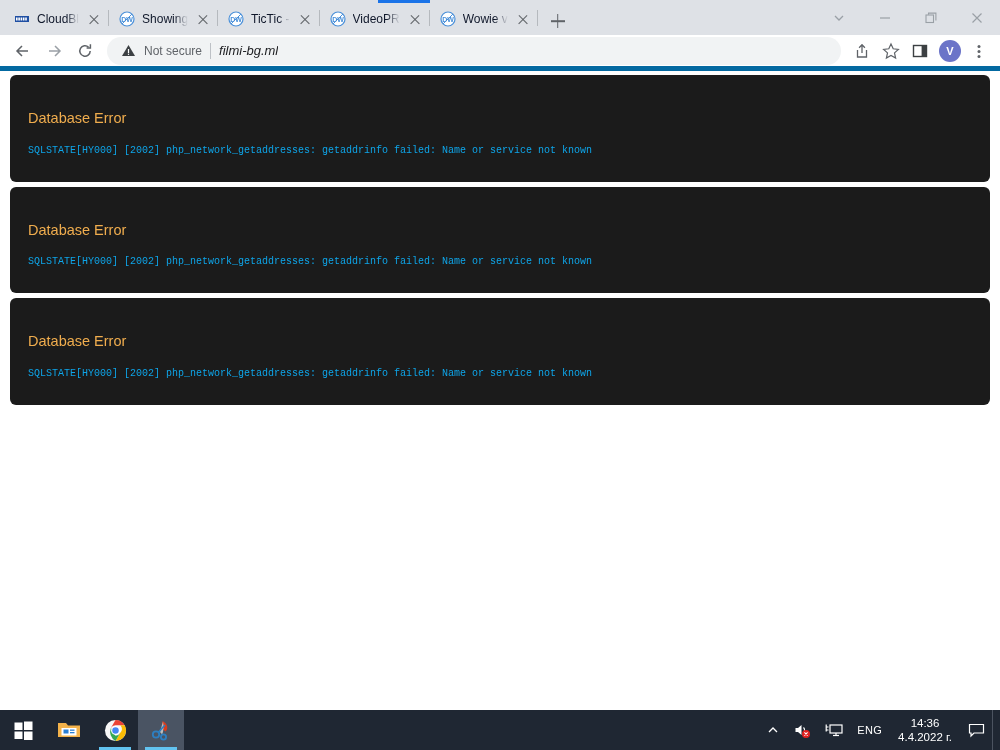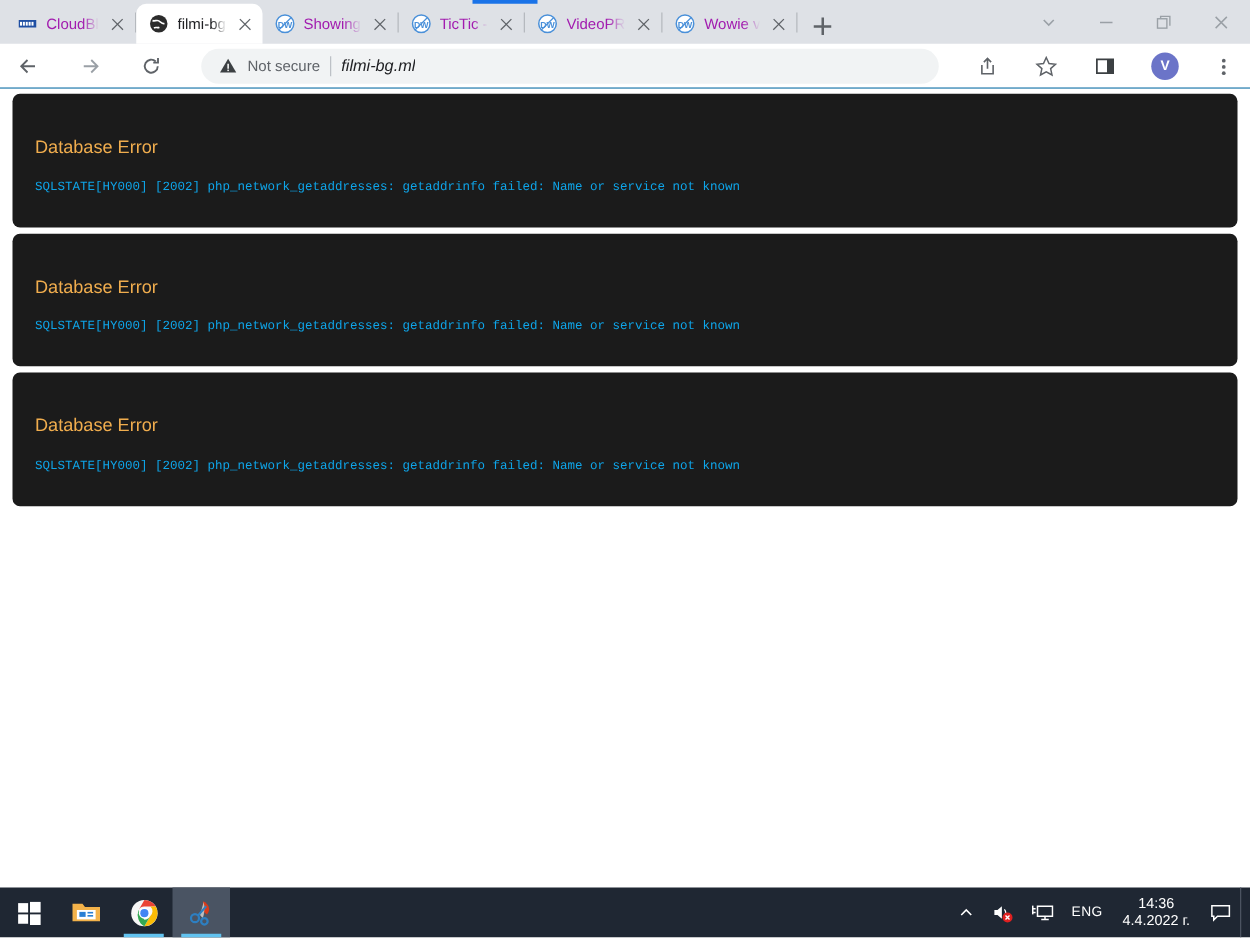--- a/index.html
+++ b/index.html
@@ -22,21 +22,21 @@
   }
   .tab {
     position: relative; height: 32px; display: flex; align-items: center;
     padding: 0 6px 0 10px; gap: 7px; min-width: 0; flex: 0 0 auto;
     border-radius: 8px 8px 0 0; cursor: default;
   }
   .tab.active { background: #ffffff; }
   .tab-sep { width: 1px; height: 16px; background: #b5b9be; align-self: center; flex: 0 0 auto; }
   .favicon { width: 16px; height: 16px; flex: 0 0 auto; position: relative; }
   .tab-title {
-    font-size: 12px; color: #a21caf; white-space: nowrap; overflow: hidden;
+    font-size: 12px; color: #0f172a; white-space: nowrap; overflow: hidden;
     max-width: 58px; flex: 0 0 auto;
     -webkit-mask-image: linear-gradient(to right, #000 70%, transparent 100%);
     mask-image: linear-gradient(to right, #000 70%, transparent 100%);
   }
   .tab.active .tab-title { color: #202124; }
   .tab-close { width: 16px; height: 16px; flex: 0 0 auto; position: relative; }
   .tab-close::before, .tab-close::after {
     content: ""; position: absolute; left: 2px; top: 7.5px; width: 12px; height: 1.4px;
     background: #5f6368;
   }
@@ -51,21 +51,21 @@
 
   .wincontrols {
     position: absolute; right: 0; top: 0; height: 35px; display: flex; align-items: center;
   }
   .wc { width: 46px; height: 32px; position: relative; }
   .wc svg { position: absolute; left: 50%; top: 50%; transform: translate(-50%,-50%); }
 
   
   .toolbar {
     height: 36px; background: #ffffff; display: flex; align-items: center;
-    padding: 0 8px; gap: 19px; border-bottom: 1px solid #0369a1;
+    padding: 0 8px; gap: 1px; border-bottom: 5px solid #0369a1;
   }
   .nav-btn { width: 30px; height: 30px; position: relative; flex: 0 0 auto; }
   .nav-btn svg { position: absolute; left: 50%; top: 50%; transform: translate(-50%,-50%); }
   .omnibox {
     flex: 1 1 auto; height: 28px; background: #f1f3f4; border-radius: 14px;
     display: flex; align-items: center; padding: 0 14px; gap: 8px; margin: 0 6px;
     min-width: 0;
   }
   .not-secure-ico { width: 15px; height: 15px; position: relative; flex: 0 0 auto; }
   .not-secure-txt { font-size: 12px; color: #5f6368; white-space: nowrap; }
@@ -141,31 +141,20 @@
             <rect x="8.9" y="6.5" width="1.6" height="3" fill="#fff"></rect>
             <rect x="11.2" y="6.5" width="1.6" height="3" fill="#fff"></rect>
           </svg>
         </span>
         <span class="tab-title">CloudBl</span>
         <span class="tab-close"></span>
       </div>
       <div class="tab-sep"></div>
 
 
-      <div class="tab active">
-        <span class="favicon">
-          <svg width="16" height="16" viewBox="0 0 16 16">
-            <circle cx="8" cy="8" r="7" fill="#2b2b2b"></circle>
-            <path d="M3 5.5c2 .6 3.4-.6 5 .2s2.6 2.6 4.6 2.1" stroke="#fff" stroke-width="1.3" fill="none"></path>
-            <path d="M4.2 11.4c1.6-1.2 2.6.4 4.3-.6" stroke="#fff" stroke-width="1.3" fill="none"></path>
-          </svg>
-        </span>
-        <span class="tab-title">filmi-bg</span>
-        <span class="tab-close"></span>
-      </div>
 
       <div class="tab">
         <span class="favicon">
           <svg width="16" height="16" viewBox="0 0 16 16">
             <circle cx="8" cy="8" r="7" fill="#fff" stroke="#4a90d9" stroke-width="1.2"></circle>
             <text x="8" y="11" font-size="7" font-family="Liberation Sans" font-weight="bold" fill="#4a90d9" text-anchor="middle">DW</text>
             <path d="M3 13 L13 3" stroke="#4a90d9" stroke-width="1"></path>
           </svg>
         </span>
         <span class="tab-title">Showing</span>

